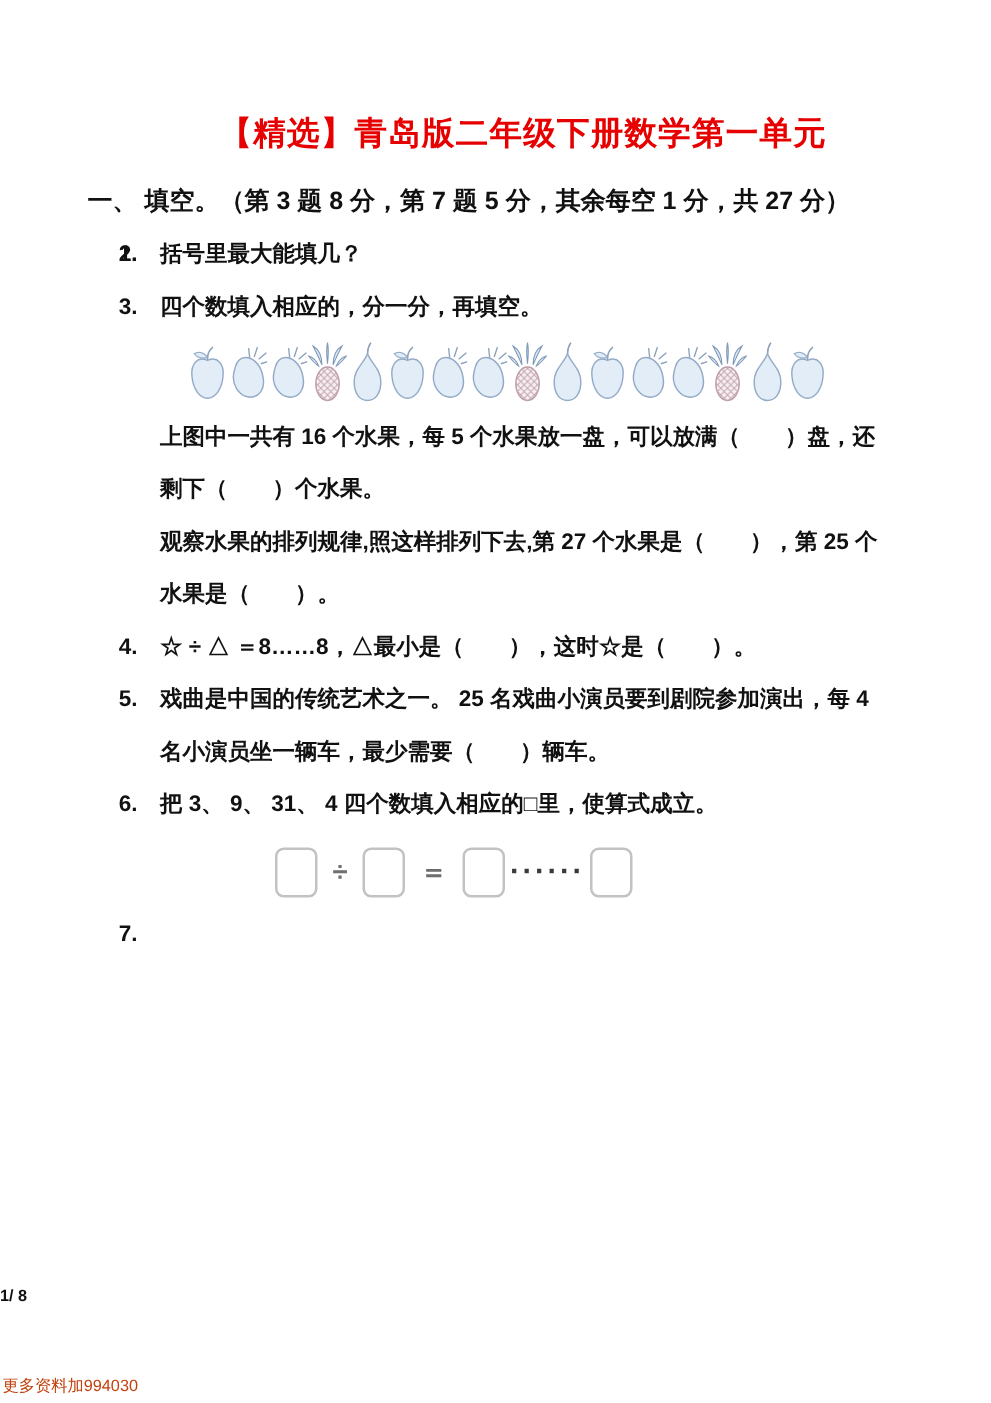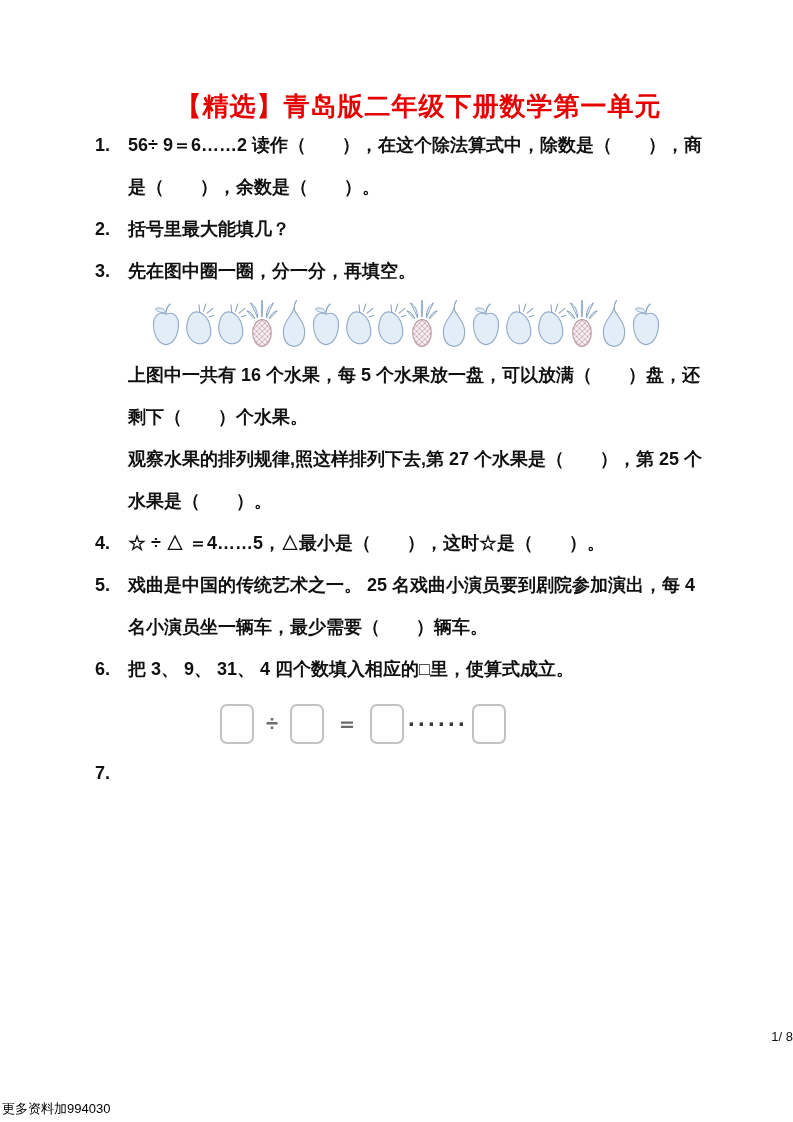--- a/index.html
+++ b/index.html
@@ -69,23 +69,23 @@
   }
   .op.dots{
     color:#3a3a3a;
     letter-spacing:2px;
     padding:0 4px;
     font-size:24px;
   }
   .footer{
     position:absolute;
     bottom:78px;left:0;right:0;
-    text-align:right;
+    text-align:left;
     font-size:13px;
-    font-weight:400;
+    font-weight:700;
   }
   .watermark{
     position:absolute;
     left:2px;bottom:4px;
     font-size:13px;
     font-weight:400;
   }
   svg.defs{position:absolute;width:0;height:0;}
 </style>
 </head>
@@ -118,36 +118,36 @@
       <path d="M18 11 C18 6 19 4 21 1" fill="none" stroke="#8aa0bb" stroke-width="1.4"></path>
       <path d="M18 11 C15 19 6 25 6 36 C6 47 11 53 18 53 C25 53 30 47 30 36 C30 25 21 19 18 11 Z" fill="#e2edf8" stroke="#94abc6" stroke-width="1.3"></path>
     </symbol>
   </defs>
 </svg>
 
 <div class="page">
 
   <h1 class="title first" style="color: rgb(230, 0, 0); padding-left: 44px;">【精选】青岛版二年级下册数学第一单元</h1>
 
+  <div class="section-heading">一、 填空。（第 3 题 8 分，第 7 题 5 分，其余每空 1 分，共 27 分）</div>
 
   <div class="content">
 
     <div class="q">
       <span class="qnum">1.</span>
-      <span>56÷ 9＝6……2 读作（　　），在这个除法算式中，除数是（　　），商是（　　），余数是（　　）。</span>
     </div>
 
     <div class="q">
       <span class="qnum">2.</span>
       <span>括号里最大能填几？</span>
     </div>
 
     <div class="q">
       <span class="qnum">3.</span>
-      <span>先在图中圈一圈，分一分，再填空。</span>
+      <span>四个数填入相应的，分一分，再填空。</span>
     </div>
 
     <div class="fruit-row">
         <svg viewBox="0 0 36 58" class="fruit">
           <use href="#fruit-apple"></use>
         </svg>
         <svg viewBox="0 0 36 58" class="fruit">
           <use href="#fruit-strawberry"></use>
         </svg>
         <svg viewBox="0 0 36 58" class="fruit">
@@ -192,21 +192,21 @@
         <svg viewBox="0 0 36 58" class="fruit">
           <use href="#fruit-apple"></use>
         </svg>
       </div>
 
     <div class="indent">上图中一共有 16 个水果，每 5 个水果放一盘，可以放满（　　）盘，还剩下（　　）个水果。</div>
     <div class="indent">观察水果的排列规律,照这样排列下去,第 27 个水果是（　　），第 25 个水果是（　　）。</div>
 
     <div class="q">
       <span class="qnum">4.</span>
-      <span>☆ ÷ △ ＝4……5，△最小是（　　），这时☆是（　　）。</span>
+      <span>☆ ÷ △ ＝8……8，△最小是（　　），这时☆是（　　）。</span>
     </div>
 
     <div class="q">
       <span class="qnum">5.</span>
       <span>戏曲是中国的传统艺术之一。 25 名戏曲小演员要到剧院参加演出，每 4 名小演员坐一辆车，最少需要（　　）辆车。</span>
     </div>
 
     <div class="q">
       <span class="qnum">6.</span>
       <span>把 3、 9、 31、 4 四个数填入相应的□里，使算式成立。</span>
@@ -222,15 +222,15 @@
       <span class="answer-box"></span>
     </div>
 
     <div class="q tight">
       <span class="qnum">7.</span>
     </div>
 
   </div>
 
   <div class="footer">1/ 8</div>
-  <div class="watermark" style="color: #000000;">更多资料加994030</div>
+  <div class="watermark" style="color: #c2410c;">更多资料加994030</div>
 
 </div>
 
 </body></html>

